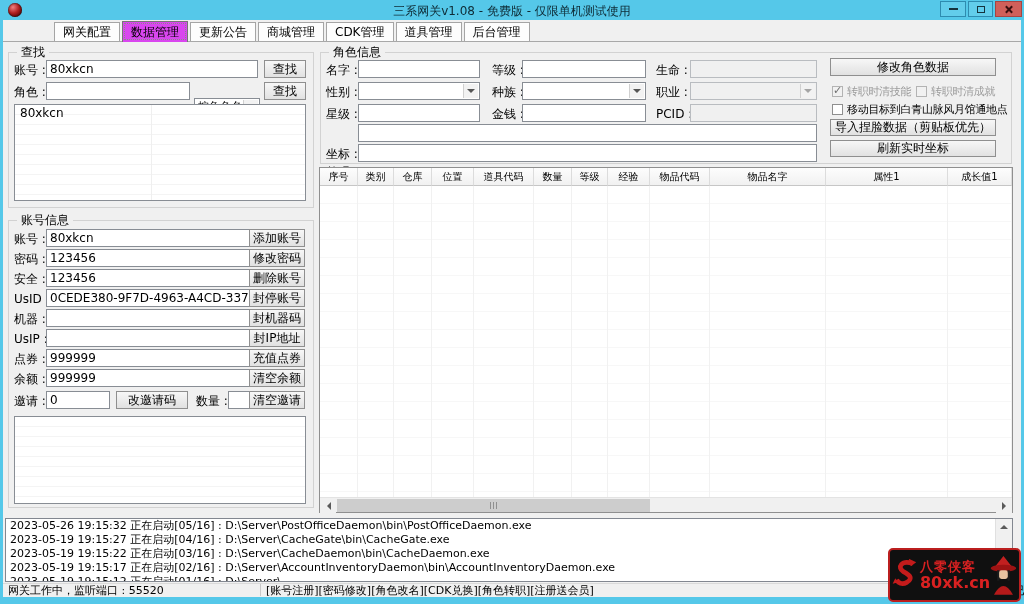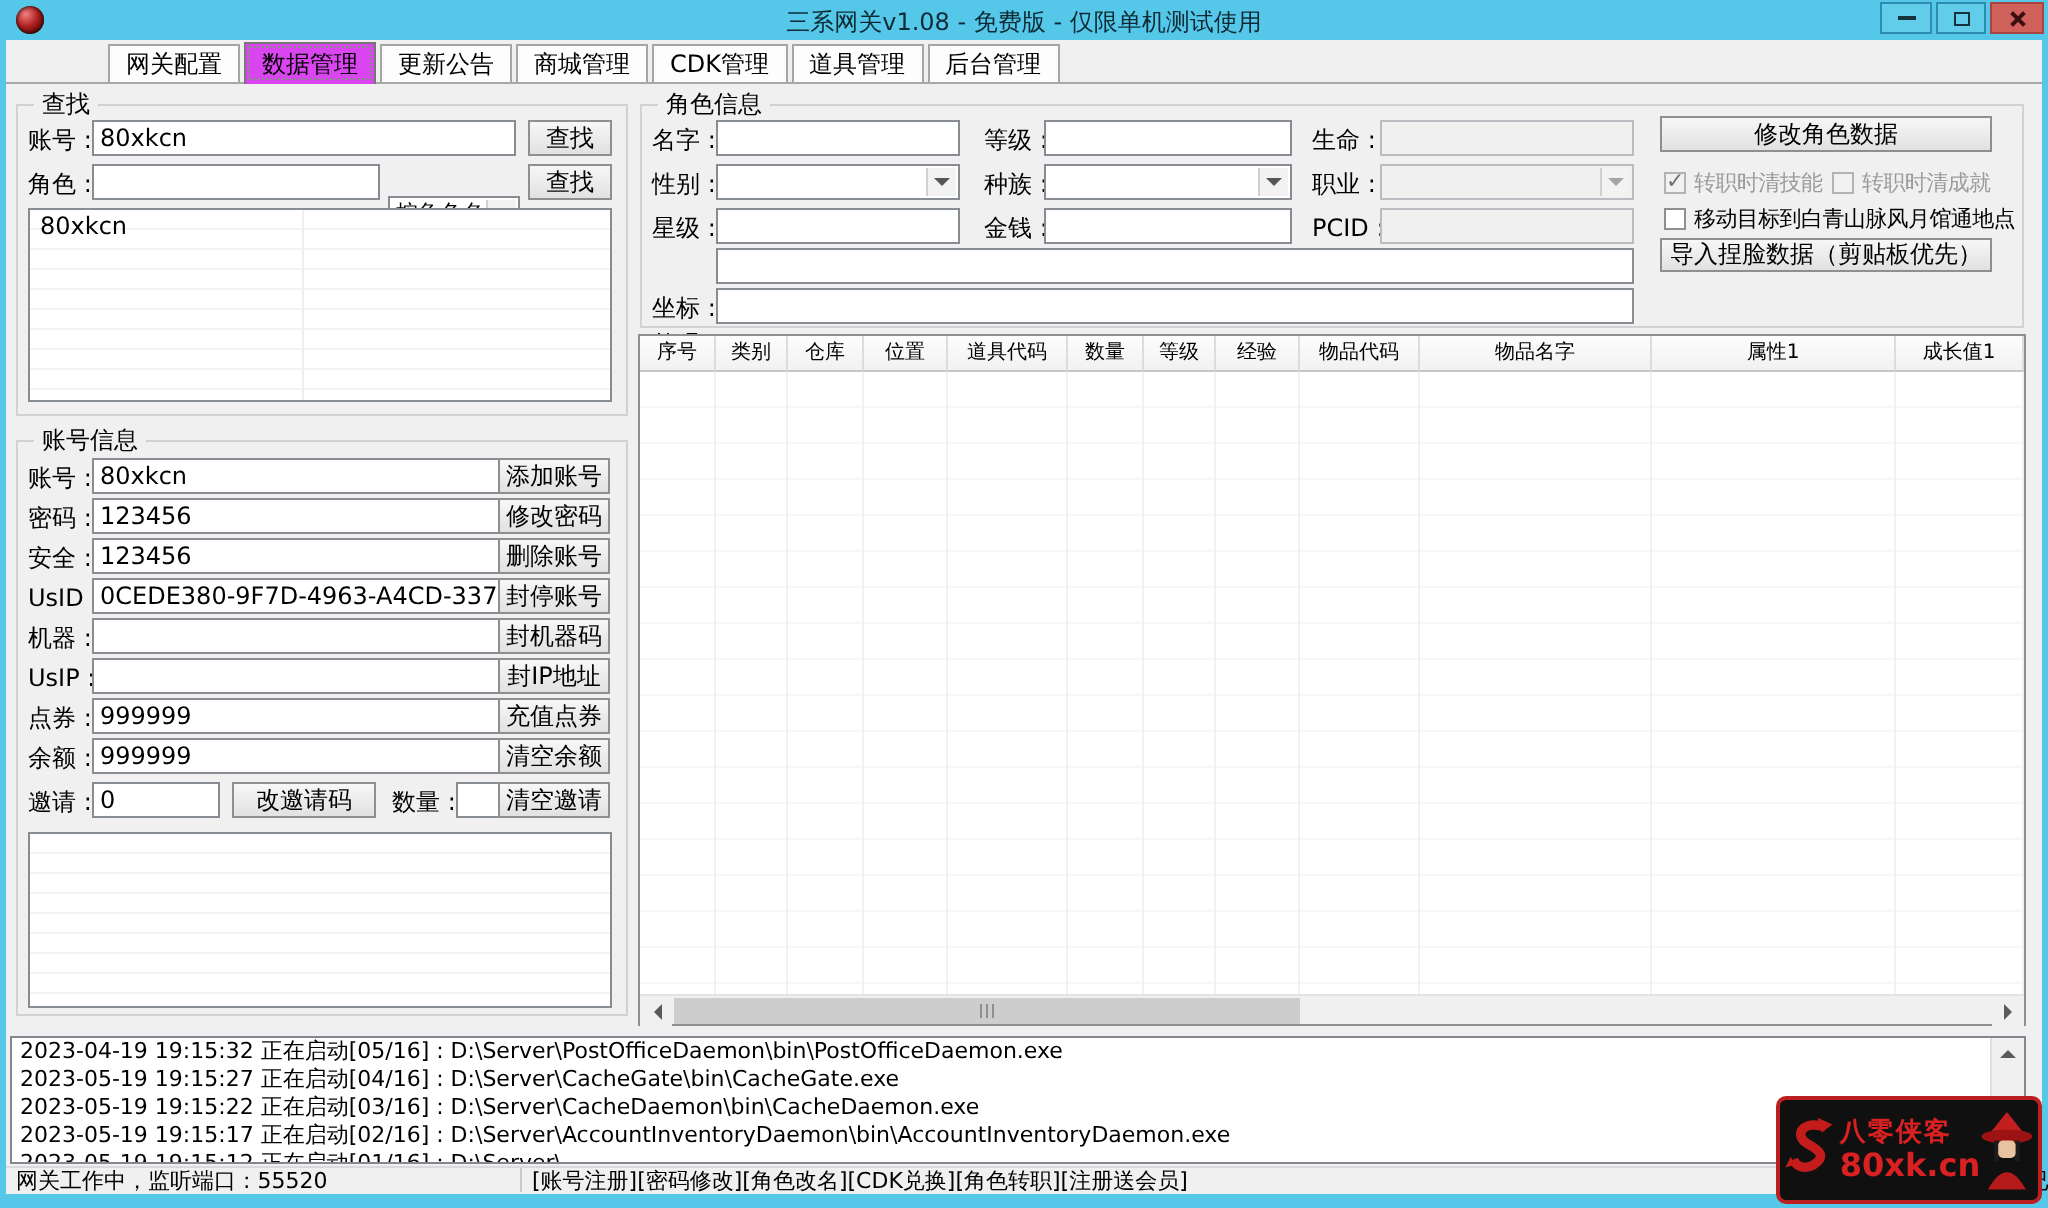--- a/index.html
+++ b/index.html
@@ -250,20 +250,21 @@
   </label>
   <label class="cbrow disabled" style="left:916px;top:84px;">
     <span class="cb"></span>
     <span>转职时清成就</span>
   </label>
   <label class="cbrow" style="left:832px;top:102px;">
     <span class="cb"></span>
     <span>移动目标到白青山脉风月馆通地点</span>
   </label>
   <button class="btn" style="left:830px;top:119px;width:166px;height:17px;">导入捏脸数据（剪贴板优先）</button>
+  <button class="btn" style="left:830px;top:140px;width:166px;height:17px;">刷新实时坐标</button>
 
   <div class="table-frame"></div>
   <div id="item-header">
   <div class="th" style="width: 38px;">序号</div>
 
   <div class="th" style="width: 36px;">类别</div>
 
   <div class="th" style="width: 38px;">仓库</div>
 
   <div class="th" style="width: 42px;">位置</div>
@@ -306,21 +307,21 @@
       </div>
     <div class="hthumb">
         <div class="grip"></div>
       </div>
     <div class="sb-btn right">
         <div class="tri-r"></div>
       </div>
   </div>
 
   <div class="logbox">
-  <div class="log-line">2023-04-19 19:15:32 正在启动[05/16] : D:\Server\PostOfficeDaemon\bin\PostOfficeDaemon.exe</div>
+  <div class="log-line">2023-05-26 19:15:32 正在启动[05/16] : D:\Server\PostOfficeDaemon\bin\PostOfficeDaemon.exe</div>
 
   <div class="log-line">2023-05-19 19:15:27 正在启动[04/16] : D:\Server\CacheGate\bin\CacheGate.exe</div>
 
   <div class="log-line">2023-05-19 19:15:22 正在启动[03/16] : D:\Server\CacheDaemon\bin\CacheDaemon.exe</div>
 
   <div class="log-line">2023-05-19 19:15:17 正在启动[02/16] : D:\Server\AccountInventoryDaemon\bin\AccountInventoryDaemon.exe</div>
 
   <div class="log-line">2023-05-19 19:15:12 正在启动[01/16] : D:\Server\</div>
 </div>
   <div class="vscroll">

